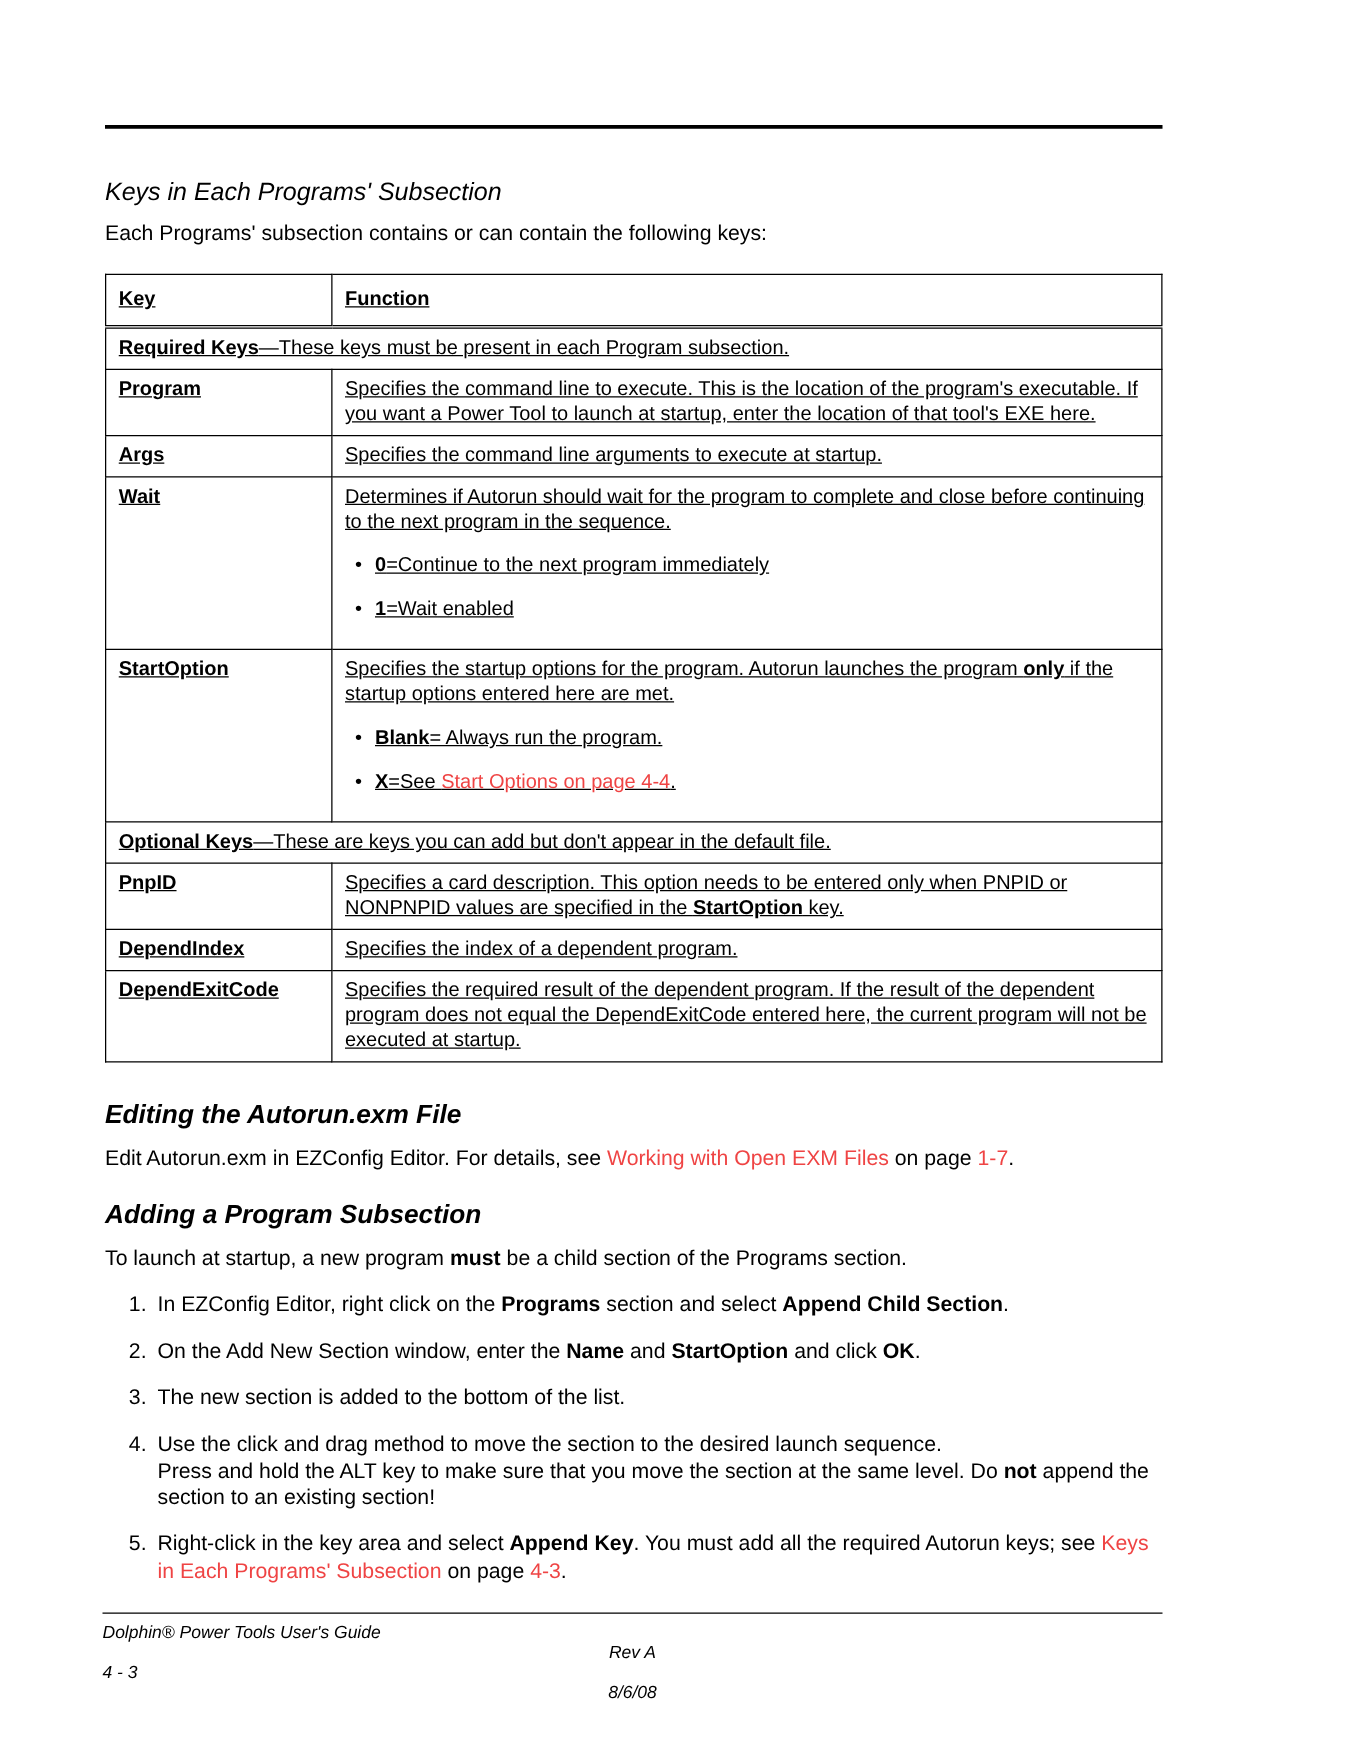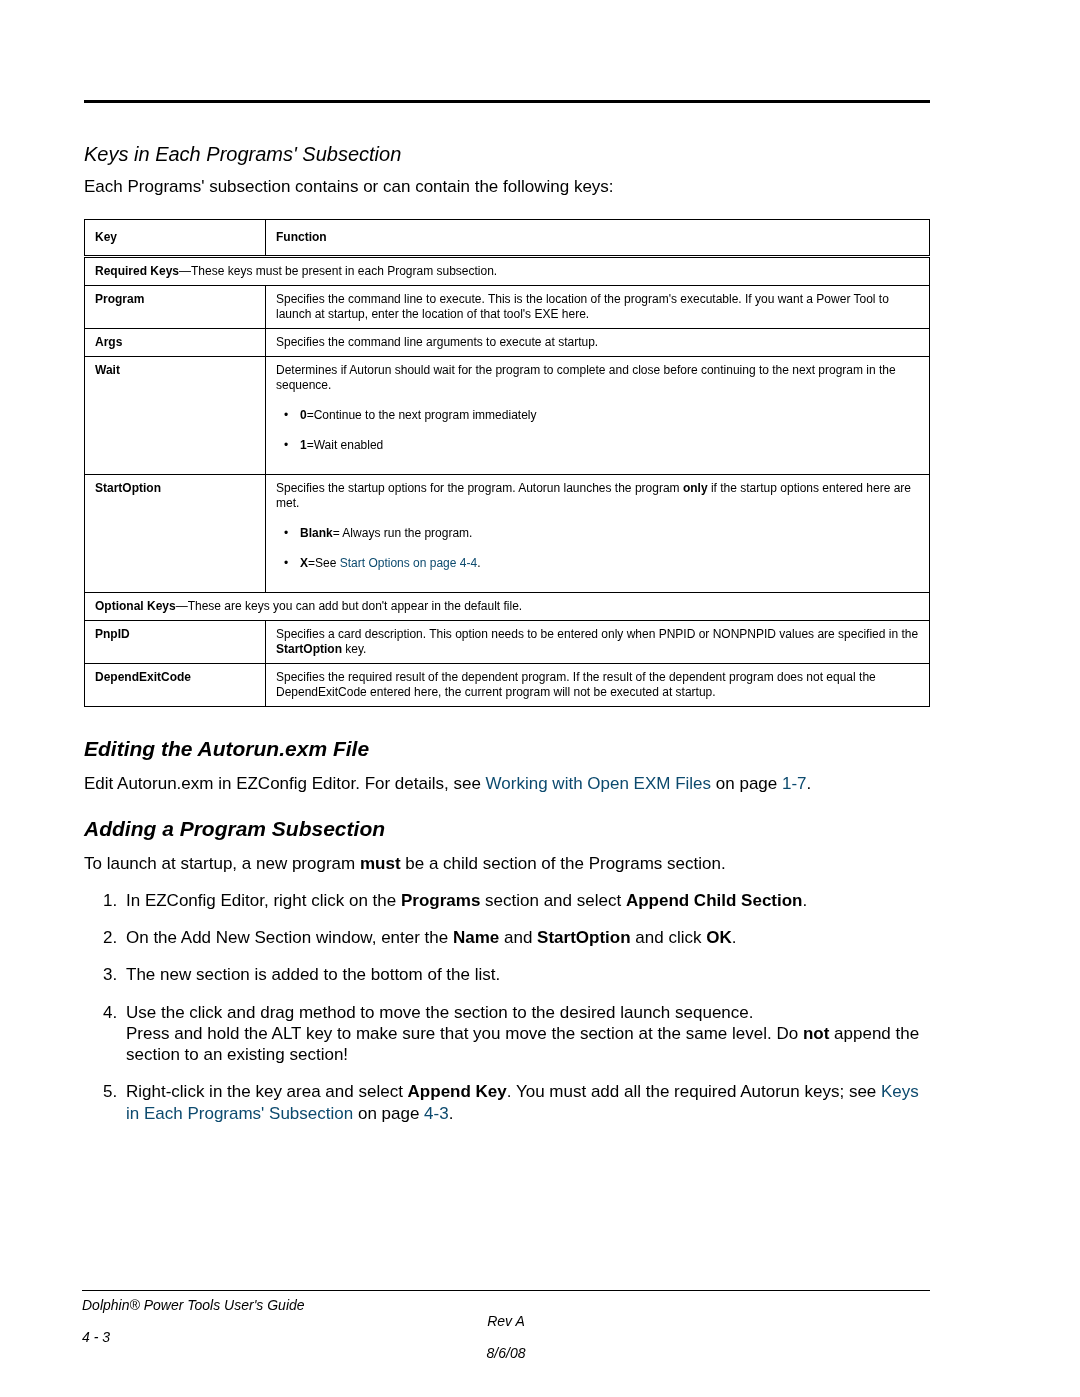--- a/index.html
+++ b/index.html
@@ -28,27 +28,28 @@
     font-style: italic;
     font-weight: bold;
     font-size: 21px;
     margin: 0 0 12px 0;
   }
   .para {
     font-size: 17px;
     margin: 0 0 22px 0;
     line-height: 1.25;
   }
-  .link { color: #0c4a6e; cursor: pointer; }
+  .link { color: #ef4444; cursor: pointer; }
   table.keys {
     border-collapse: collapse;
     width: 100%;
     margin-top: 6px;
     margin-bottom: 30px;
-    font-size: 12px;
+    font-size: 16px;
+    text-decoration: underline;
   }
   table.keys th, table.keys td {
     border: 1px solid #000;
     padding: 6px 10px;
     text-align: left;
     vertical-align: top;
     line-height: 1.25;
   }
   table.keys thead th {
     border-bottom: 3px double #000;
@@ -127,20 +128,24 @@
         </td>
       </tr>
       <tr class="section-row">
         <td colspan="2"><b>Optional Keys</b><span>—These are keys you can add but don't appear in the default file.</span></td>
       </tr>
       <tr>
         <td class="keycol">PnpID</td>
         <td><span>Specifies a card description. This option needs to be entered only when PNPID or NONPNPID values are specified in the </span><b>StartOption</b><span> key.</span></td>
       </tr>
       <tr>
+        <td class="keycol">DependIndex</td>
+        <td>Specifies the index of a dependent program.</td>
+      </tr>
+      <tr>
         <td class="keycol">DependExitCode</td>
         <td>Specifies the required result of the dependent program. If the result of the dependent program does not equal the DependExitCode entered here, the current program will not be executed at startup.</td>
       </tr>
     </tbody>
   </table>
 
   <h2 class="h-bold-italic">Editing the Autorun.exm File</h2>
   <p class="para">
     <span>Edit Autorun.exm in EZConfig Editor. For details, see </span><span class="link">Working with Open EXM Files</span><span> on page </span><span class="link">1-7</span><span>.</span>
   </p>

